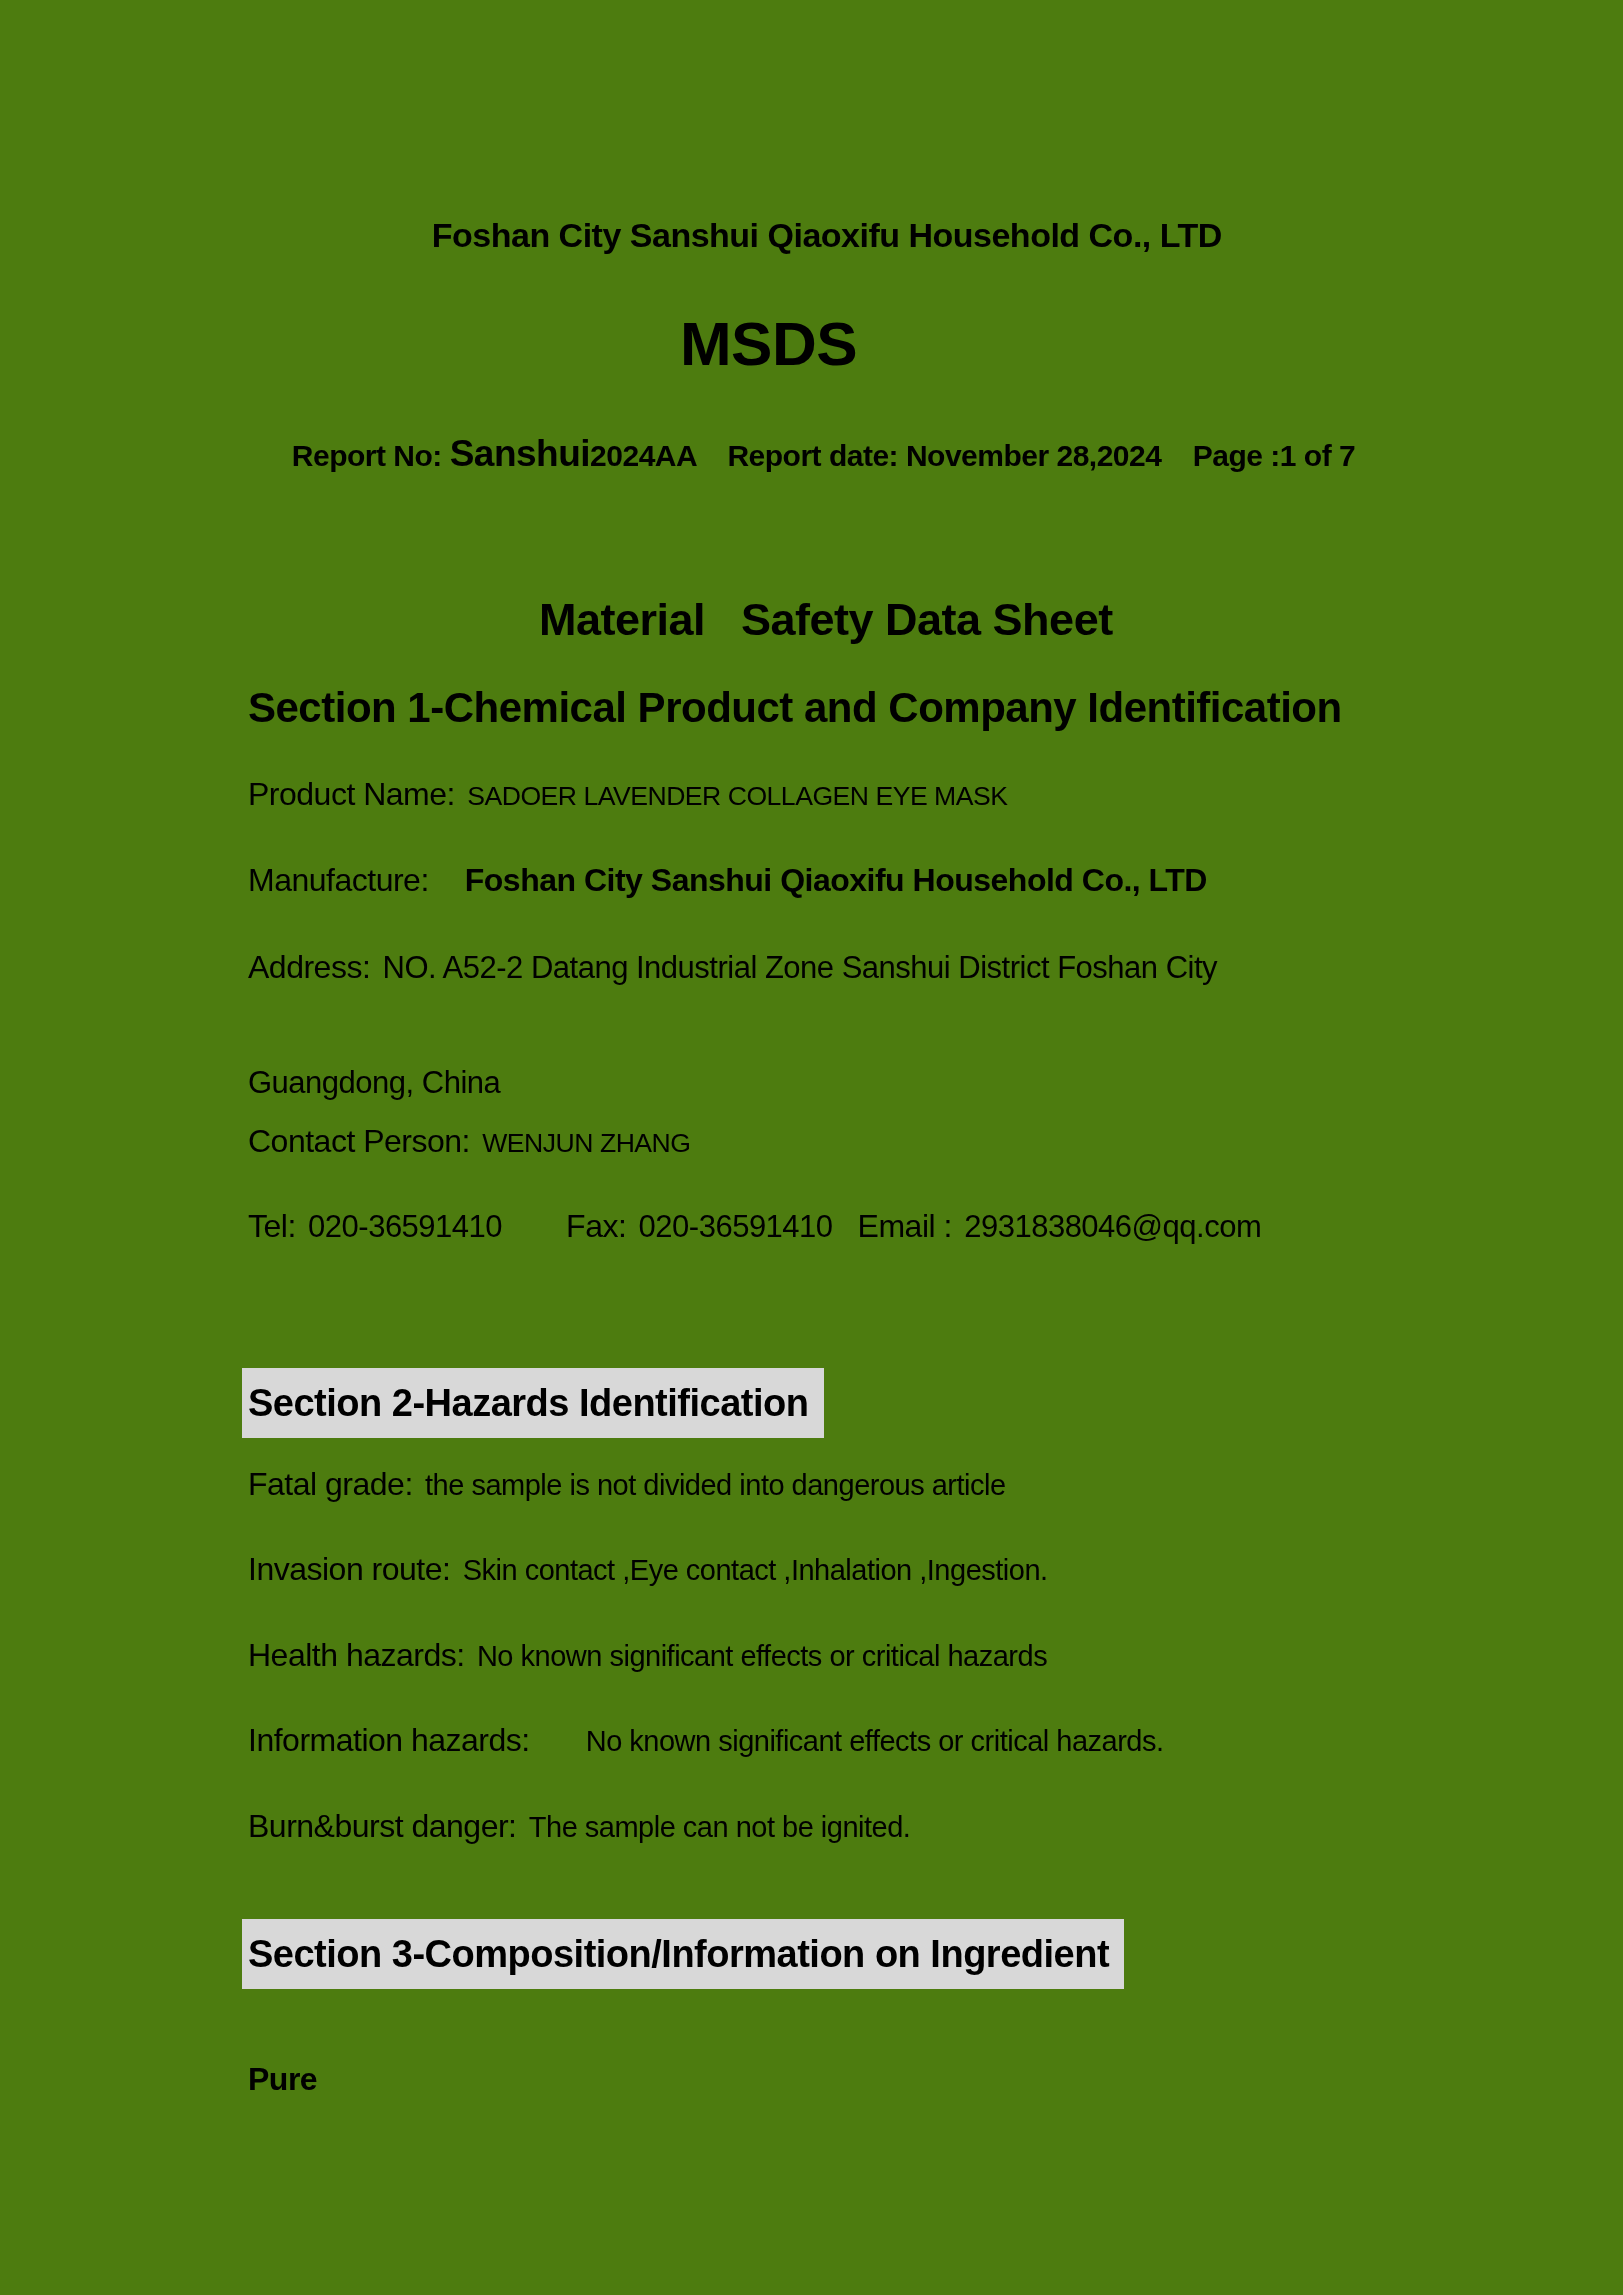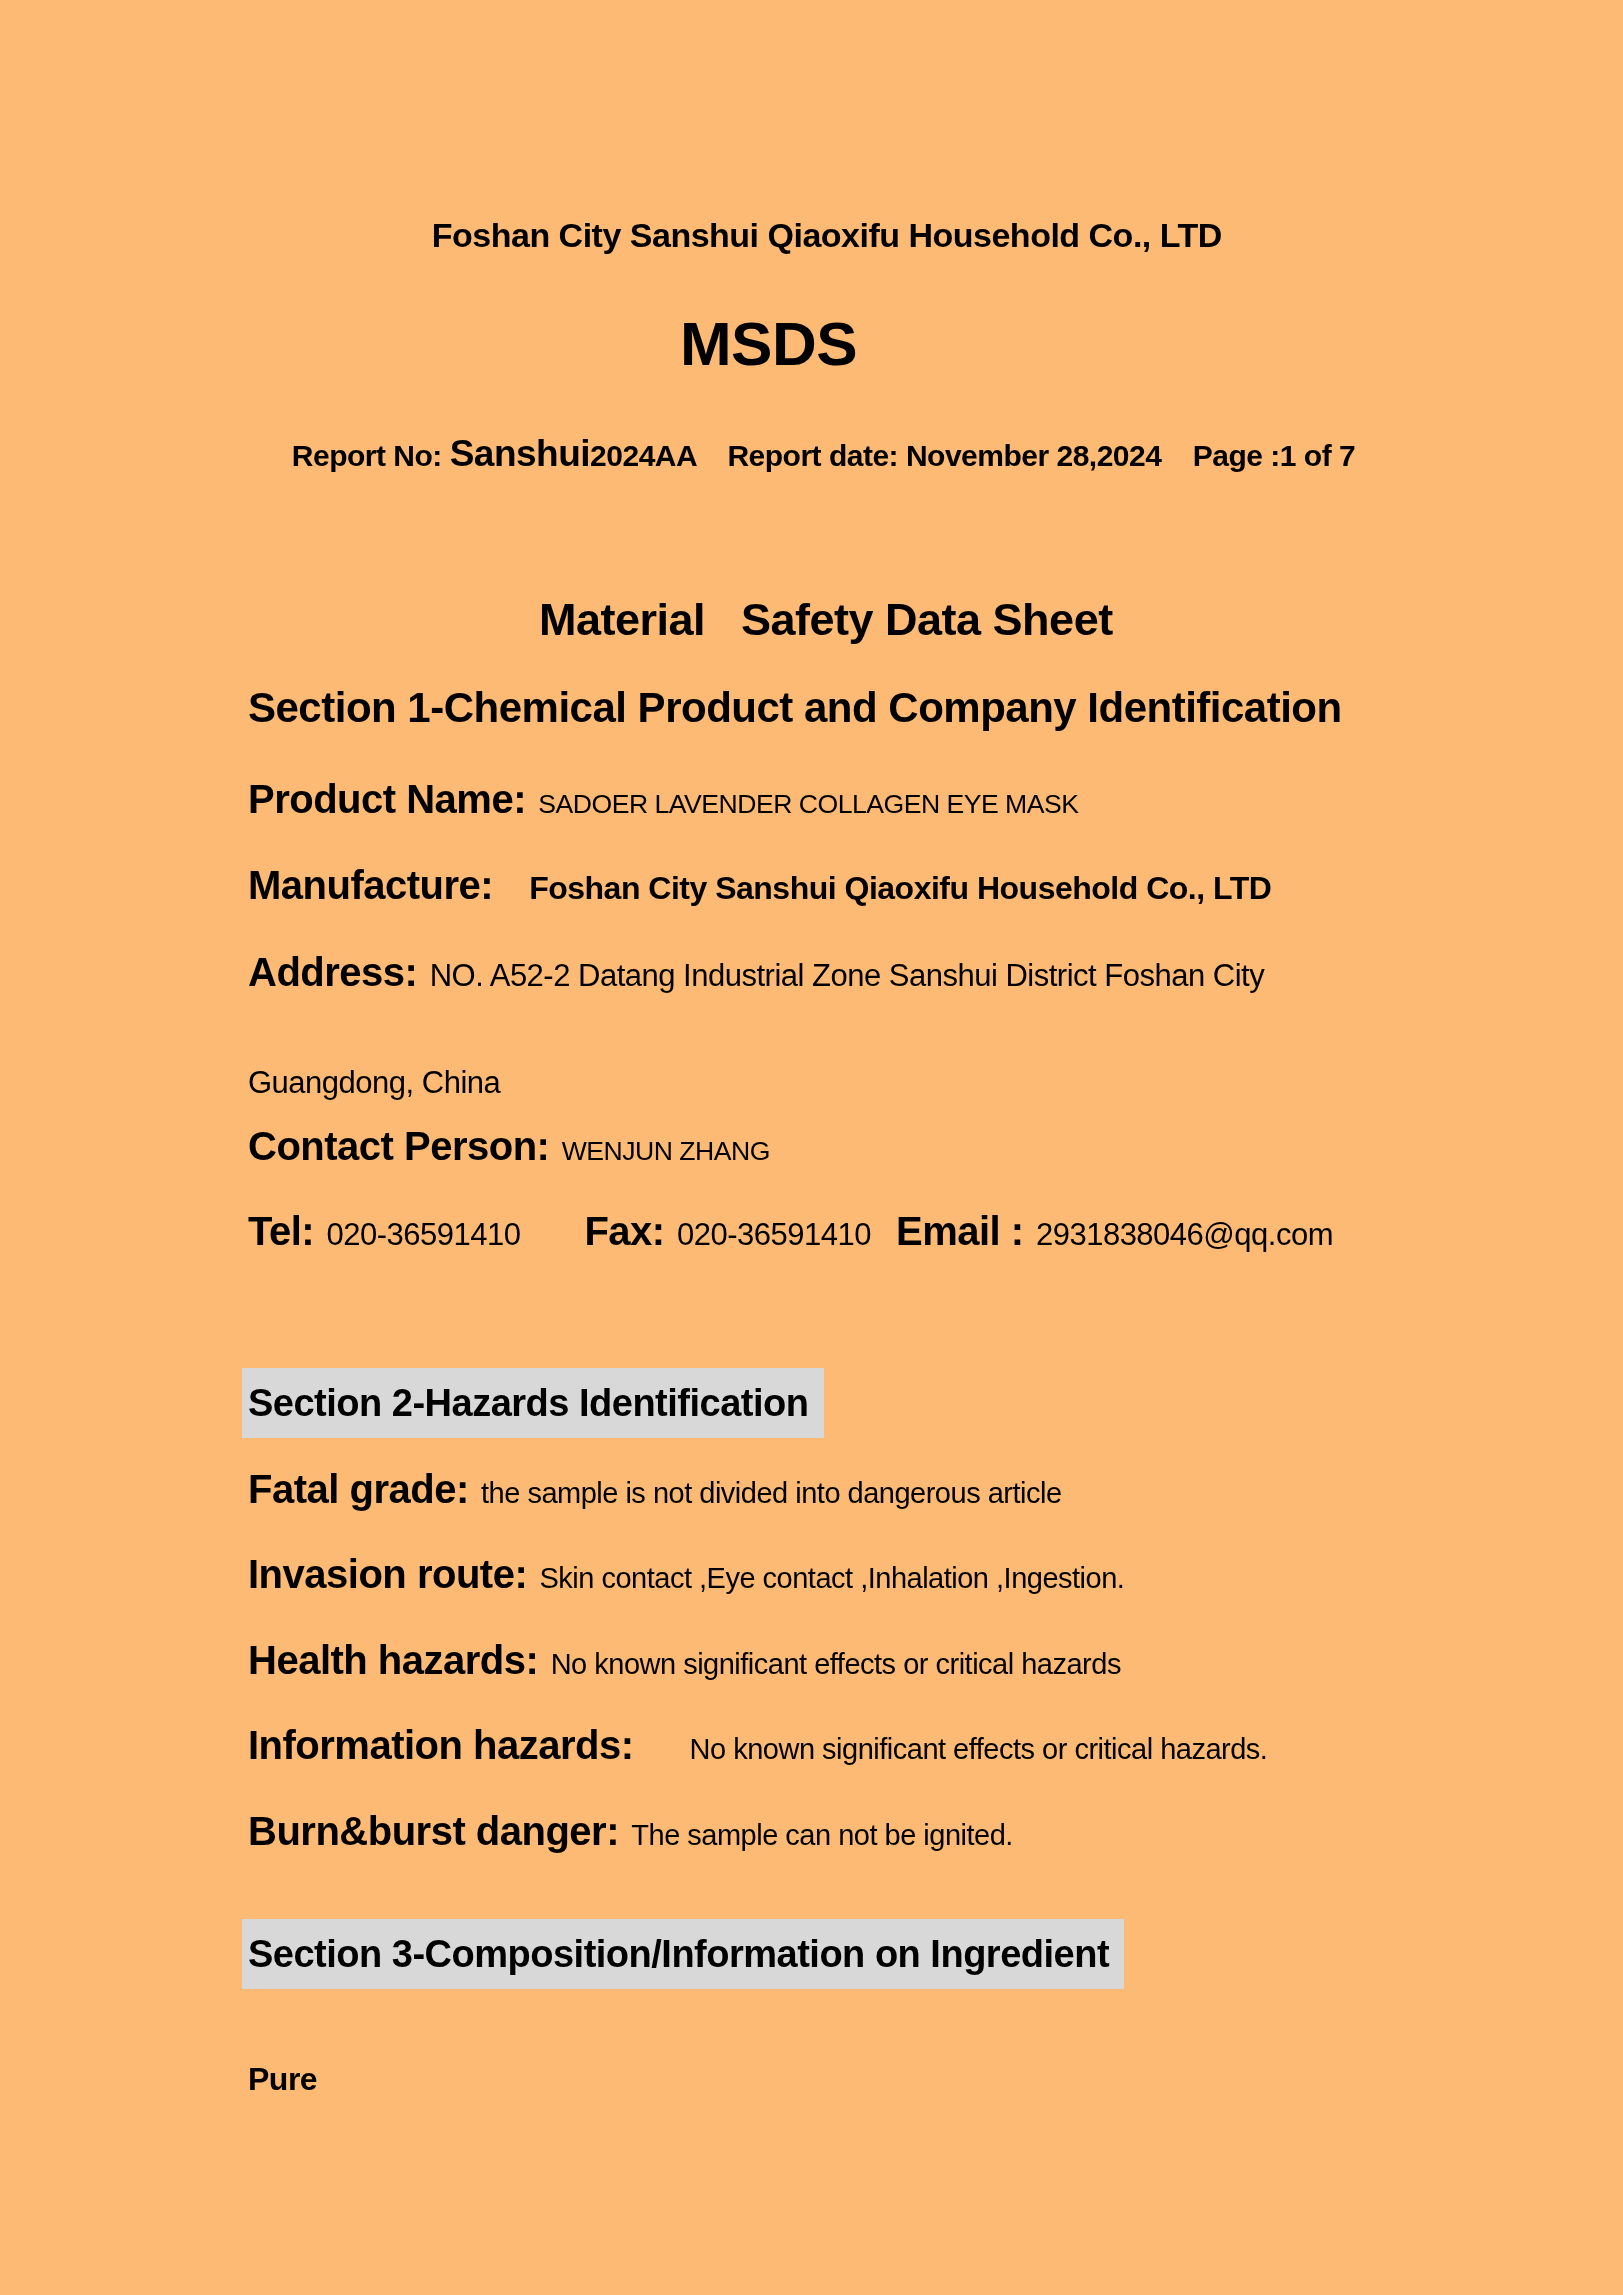--- a/index.html
+++ b/index.html
@@ -4,21 +4,21 @@
 <style>
   html, body {
     margin: 0;
     padding: 0;
     background: #ffffff;
   }
   .page {
     position: relative;
     width: 1623px;
     height: 2295px;
-    background: #fdba74;
+    background: #4d7c0f;
     color: #000000;
     font-family: "Liberation Sans", sans-serif;
     overflow: hidden;
   }
   .line {
     position: absolute;
     white-space: pre-wrap;
     line-height: 1.2;
     letter-spacing: -0.5px;
   }
@@ -42,21 +42,21 @@
   .s2-heading     { top: 1368px; }
   .row-fatal      { top: 1465px; }
   .row-invasion   { top: 1550px; }
   .row-health     { top: 1636px; }
   .row-env        { top: 1721px; }
   .row-burn       { top: 1807px; }
 
   .s3-heading     { top: 1907px; margin-top: 12px; }
   .row-pure       { top: 2060px; font-size: 32px; font-weight: bold; }
 
-  .label     { font-size: 40px; font-weight: bold; }
+  .label     { font-size: 32px; font-weight: normal; }
   .value     { font-size: 31px; font-weight: normal; }
   .value-sm  { font-size: 26.6px; font-weight: normal; }
   .value-xs  { font-size: 29px; font-weight: normal; }
   .value-b   { font-size: 32px; font-weight: bold; }
 
   .gap-sm { margin-left: 12.3px; }
   .gap-md { margin-left: 36px; }
   .gap-lg { margin-left: 64px; }
   .gap-fx { margin-left: 25px; }
   .gap-env{ margin-left: 56px; }

